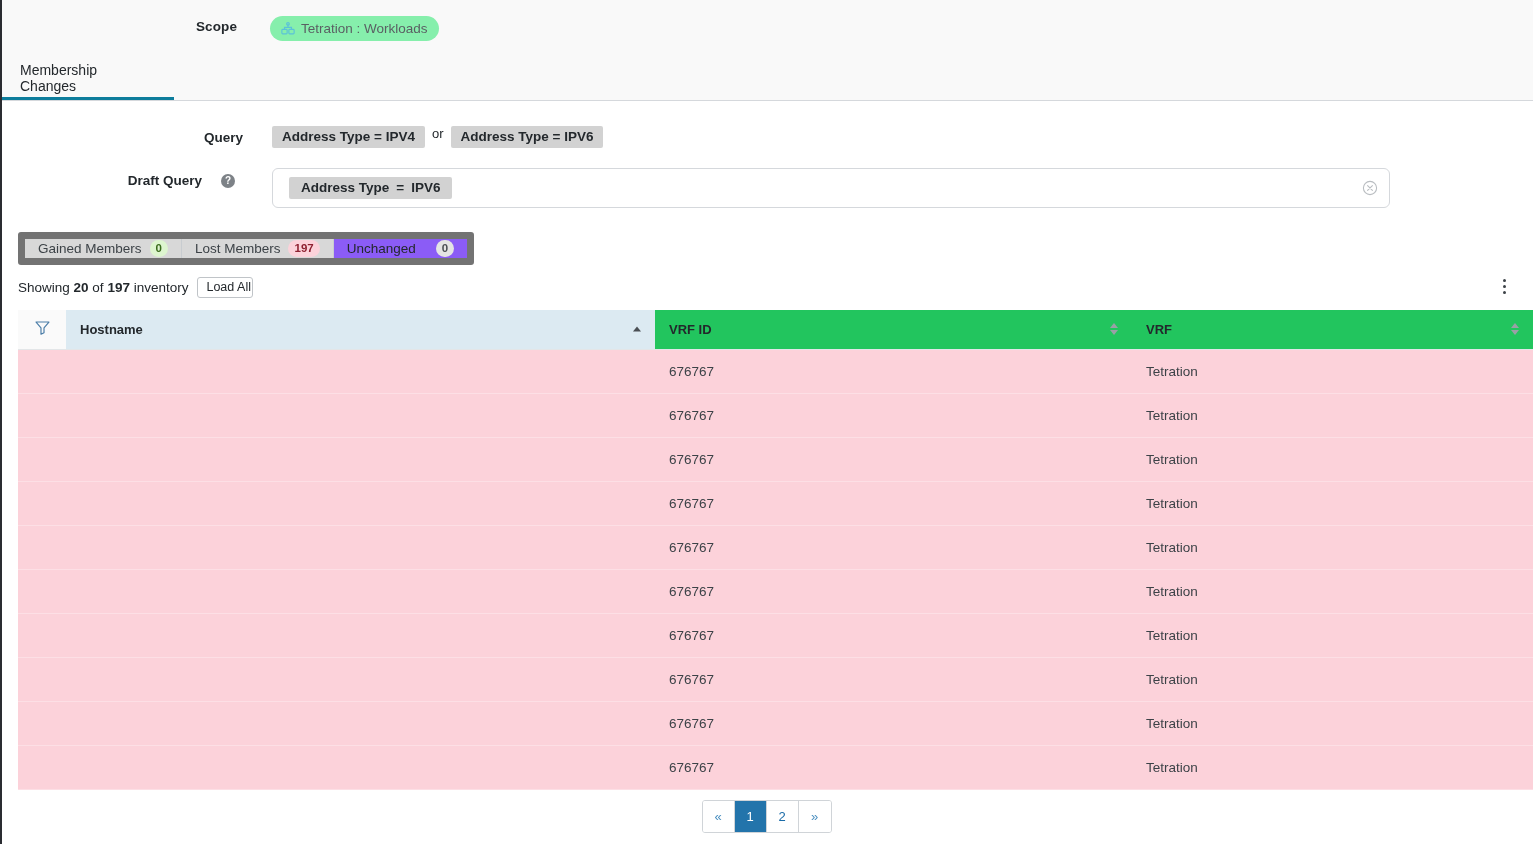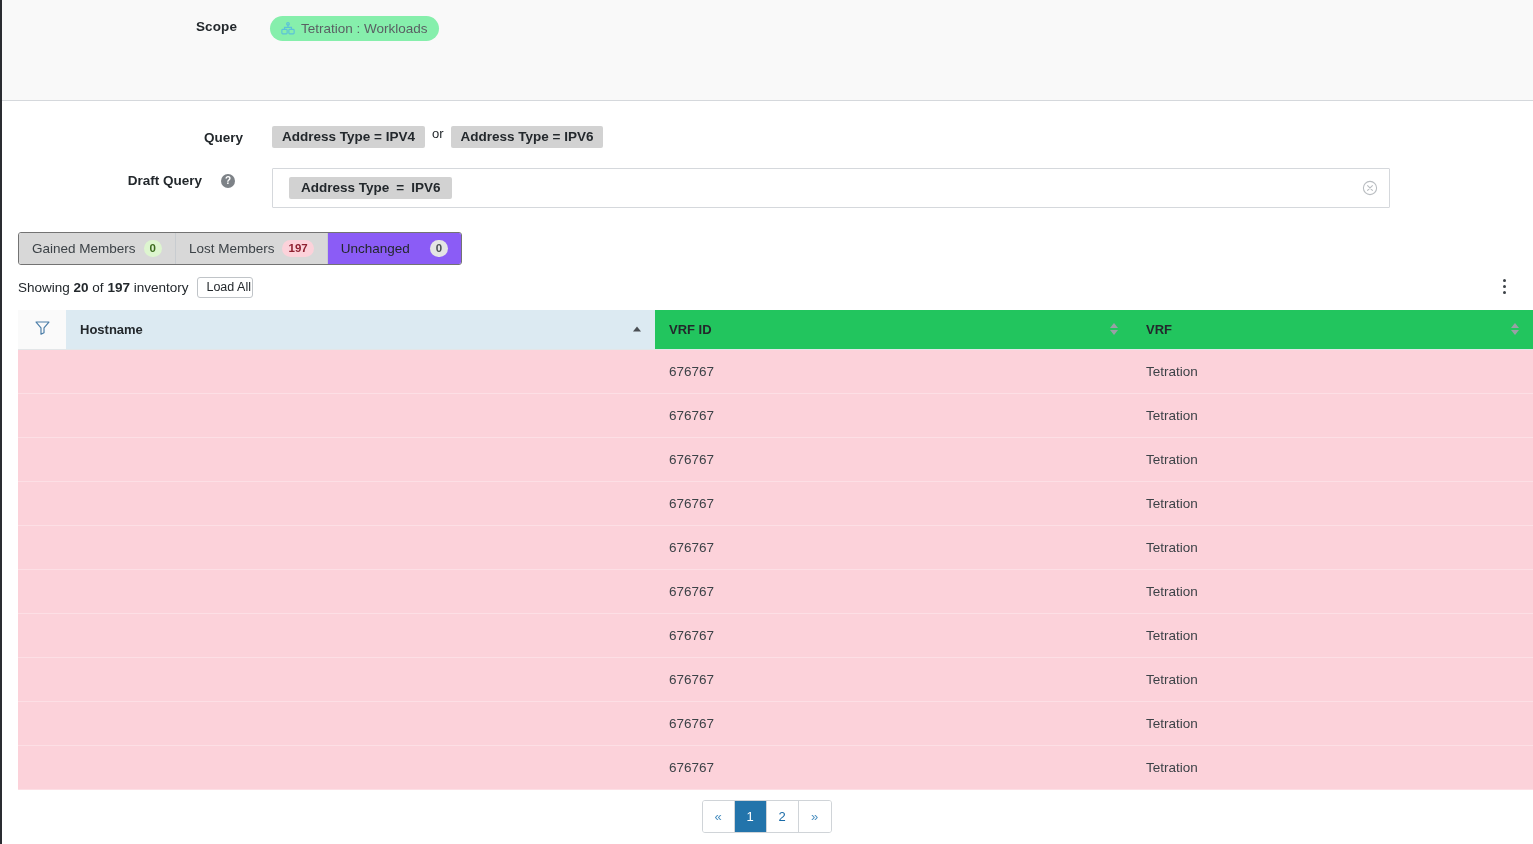--- a/index.html
+++ b/index.html
@@ -100,21 +100,21 @@
     white-space: nowrap;
   }
   .qconj { font-size: 13px; color: #23282c; padding: 0 1px; }
 
   
   .draft-box {
     position: absolute; left: 272px; top: 168px;
     width: 1118px; height: 40px;
     background: #ffffff;
     border: 1px solid #d5d8dc;
-    border-radius: 1px;
+    border-radius: 6px;
     display: flex; align-items: center;
   }
   .draft-chip {
     margin-left: 16px;
     background: #d2d2d2; color: #23282c;
     font-size: 13.5px; font-weight: bold;
     padding: 3px 12px 4px 12px;
     border-radius: 2px;
     display: flex; align-items: center; gap: 7px;
     cursor: pointer;
@@ -125,21 +125,21 @@
     cursor: pointer;
   }
 
   
   .seg-group {
     position: absolute; left: 18px; top: 232px;
     height: 33px;
     display: flex;
     border-radius: 3px;
     overflow: hidden;
-    border: 1px solid #737373;
+    border: 7px solid #737373;
   }
   .seg {
     display: flex; align-items: center; gap: 8px;
     padding: 0 13px;
     font-size: 13.5px; color: #3c4247;
     background: #d8d8d8;
     border-right: 1px solid #c8ccd0;
     cursor: pointer;
   }
   .seg:last-child { border-right: none; }
@@ -281,20 +281,23 @@
         <rect x="1" y="8.5" width="6" height="5" rx="1" fill="none" stroke="#5bc2d8" stroke-width="1.3"></rect>
         <rect x="9" y="8.5" width="6" height="5" rx="1" fill="none" stroke="#5bc2d8" stroke-width="1.3"></rect>
         <path d="M8 2.2v3.4M4 8.5V6.2h8v2.3" fill="none" stroke="#5bc2d8" stroke-width="1.3"></path>
         <circle cx="8" cy="2.2" r="1.5" fill="none" stroke="#5bc2d8" stroke-width="1.3"></circle>
       </svg>
     </span>
     <span>Tetration : Workloads</span>
   </div>
 
   <div class="tabstrip">
+    <div class="tab active" id="tab-0">
+      <span>Membership Changes</span>
+    </div>
   </div>
 
   <div class="field-label" id="query-label">Query</div>
   <div class="query-chips">
     <span class="qchip">Address Type = IPV4</span>
     <span class="qconj">or</span>
     <span class="qchip">Address Type = IPV6</span>
   </div>
 
   <div class="field-label" id="draft-label">

